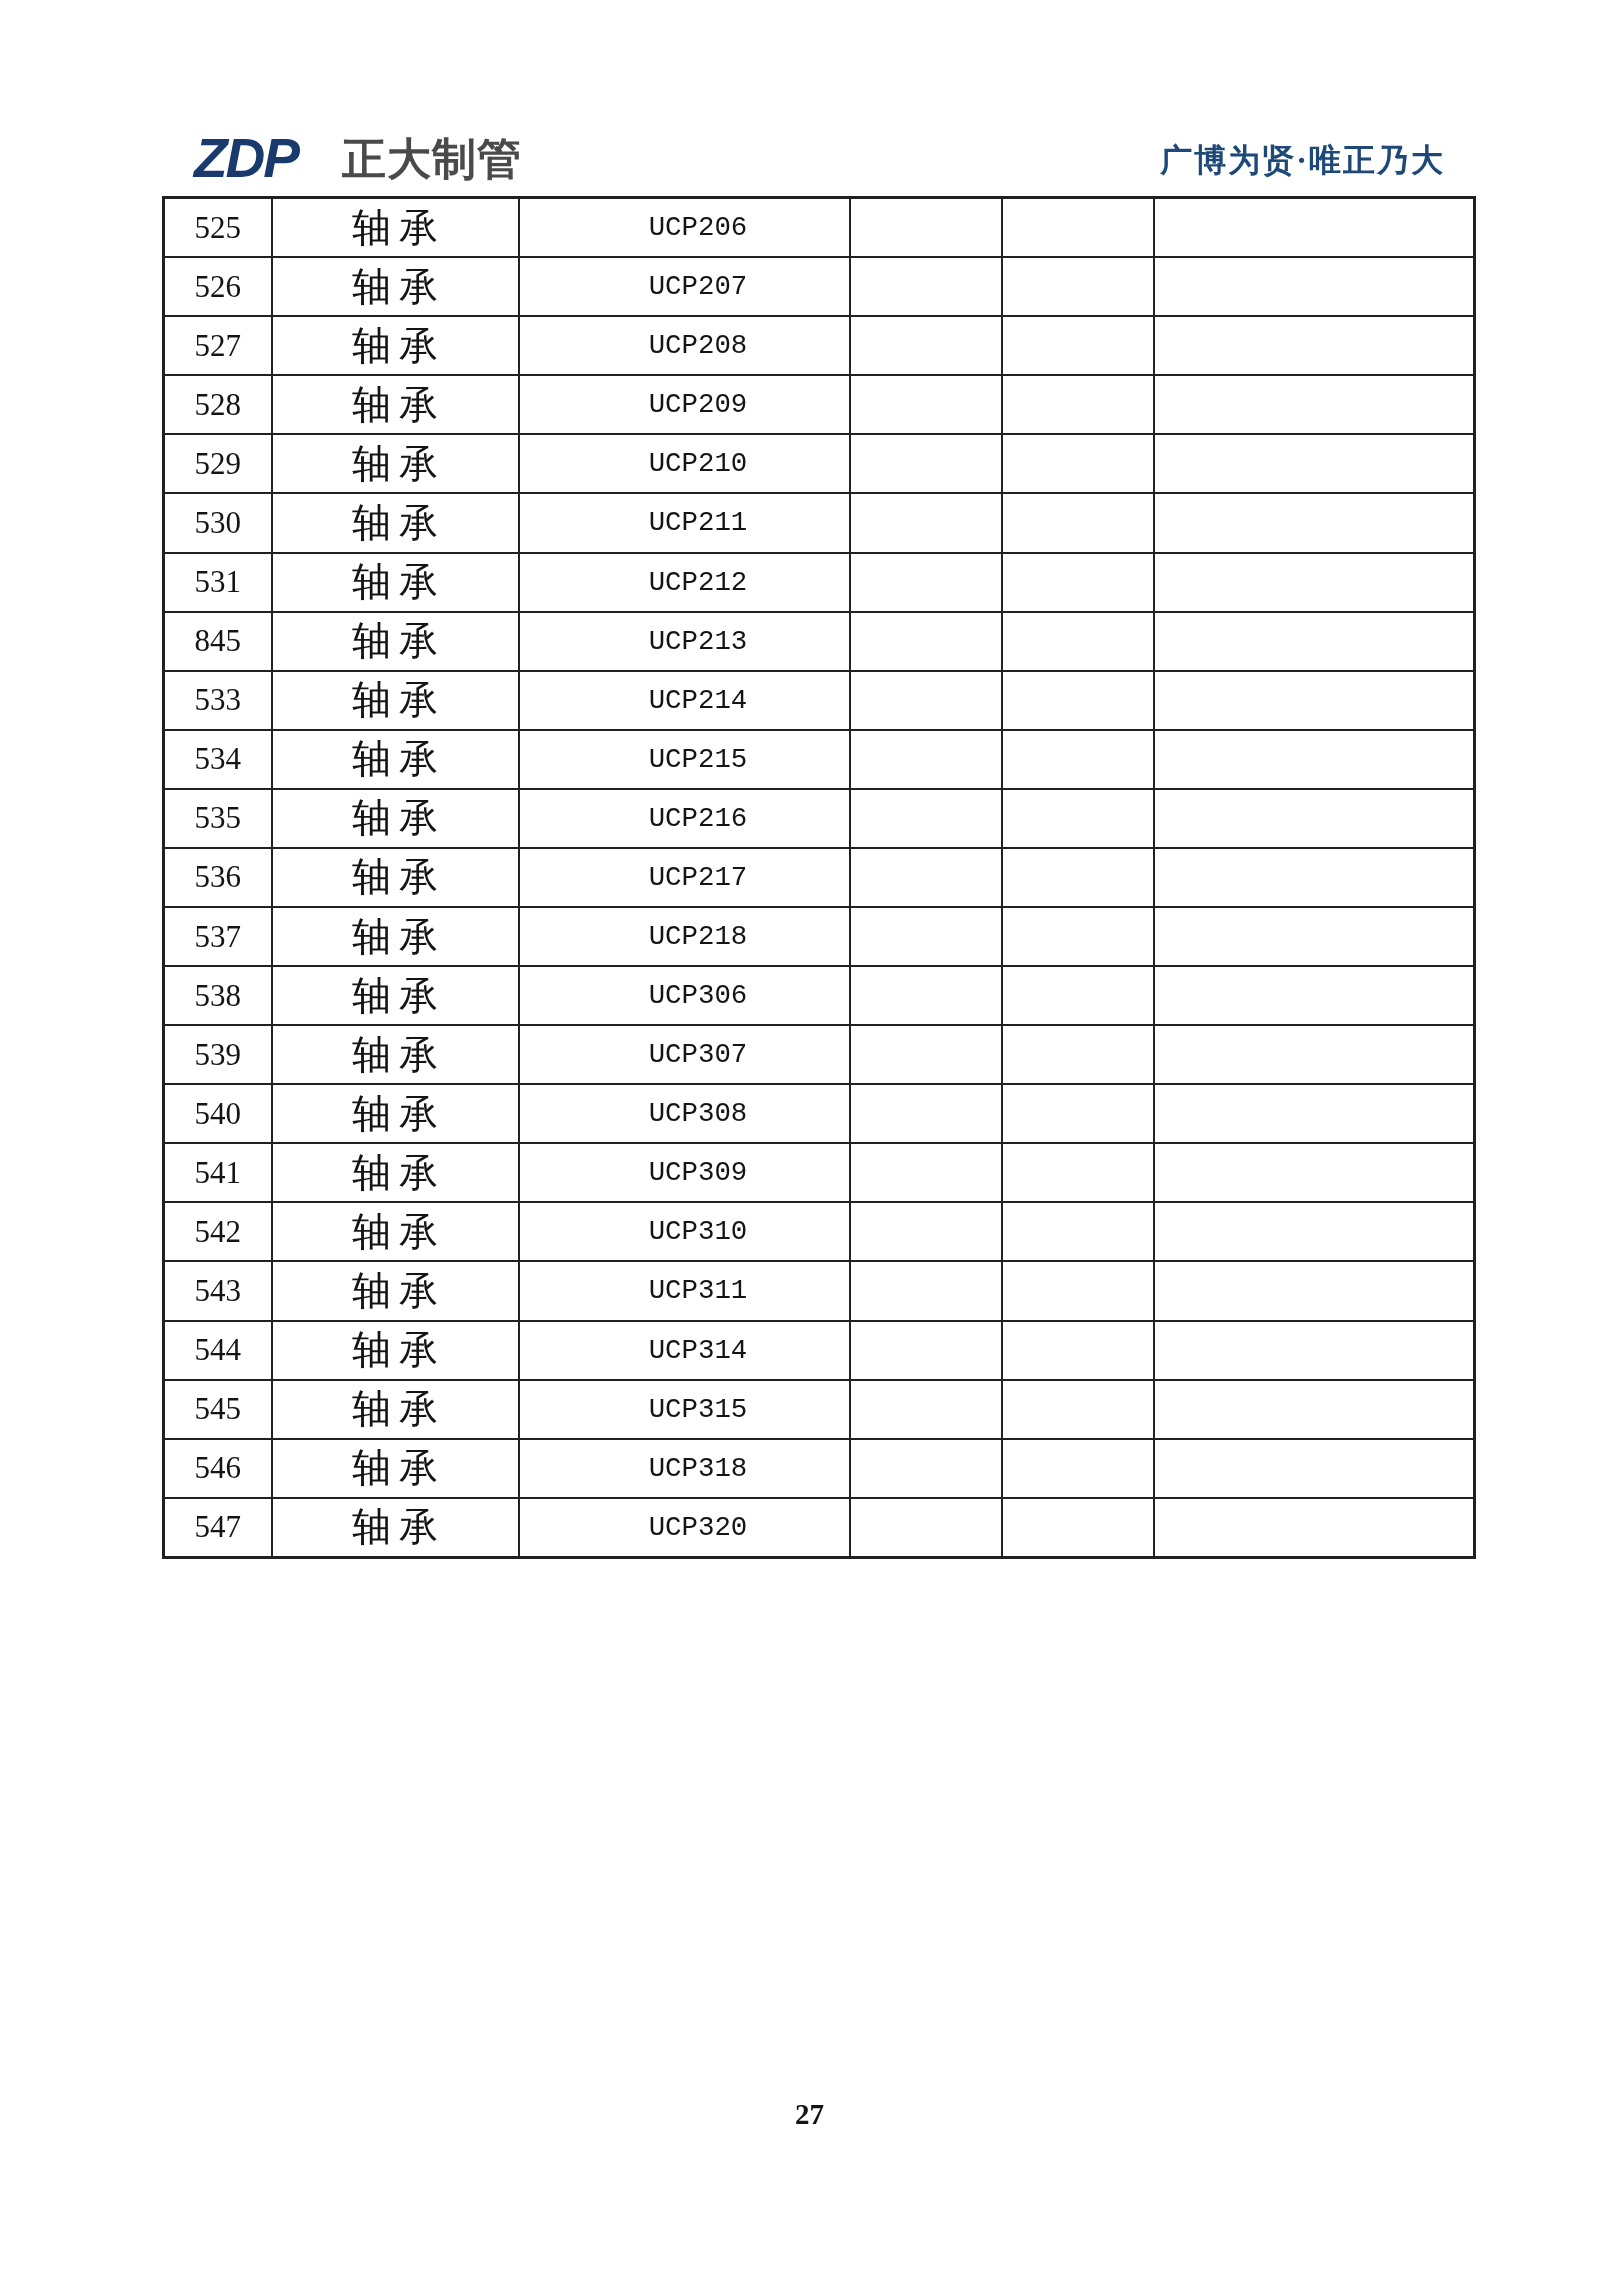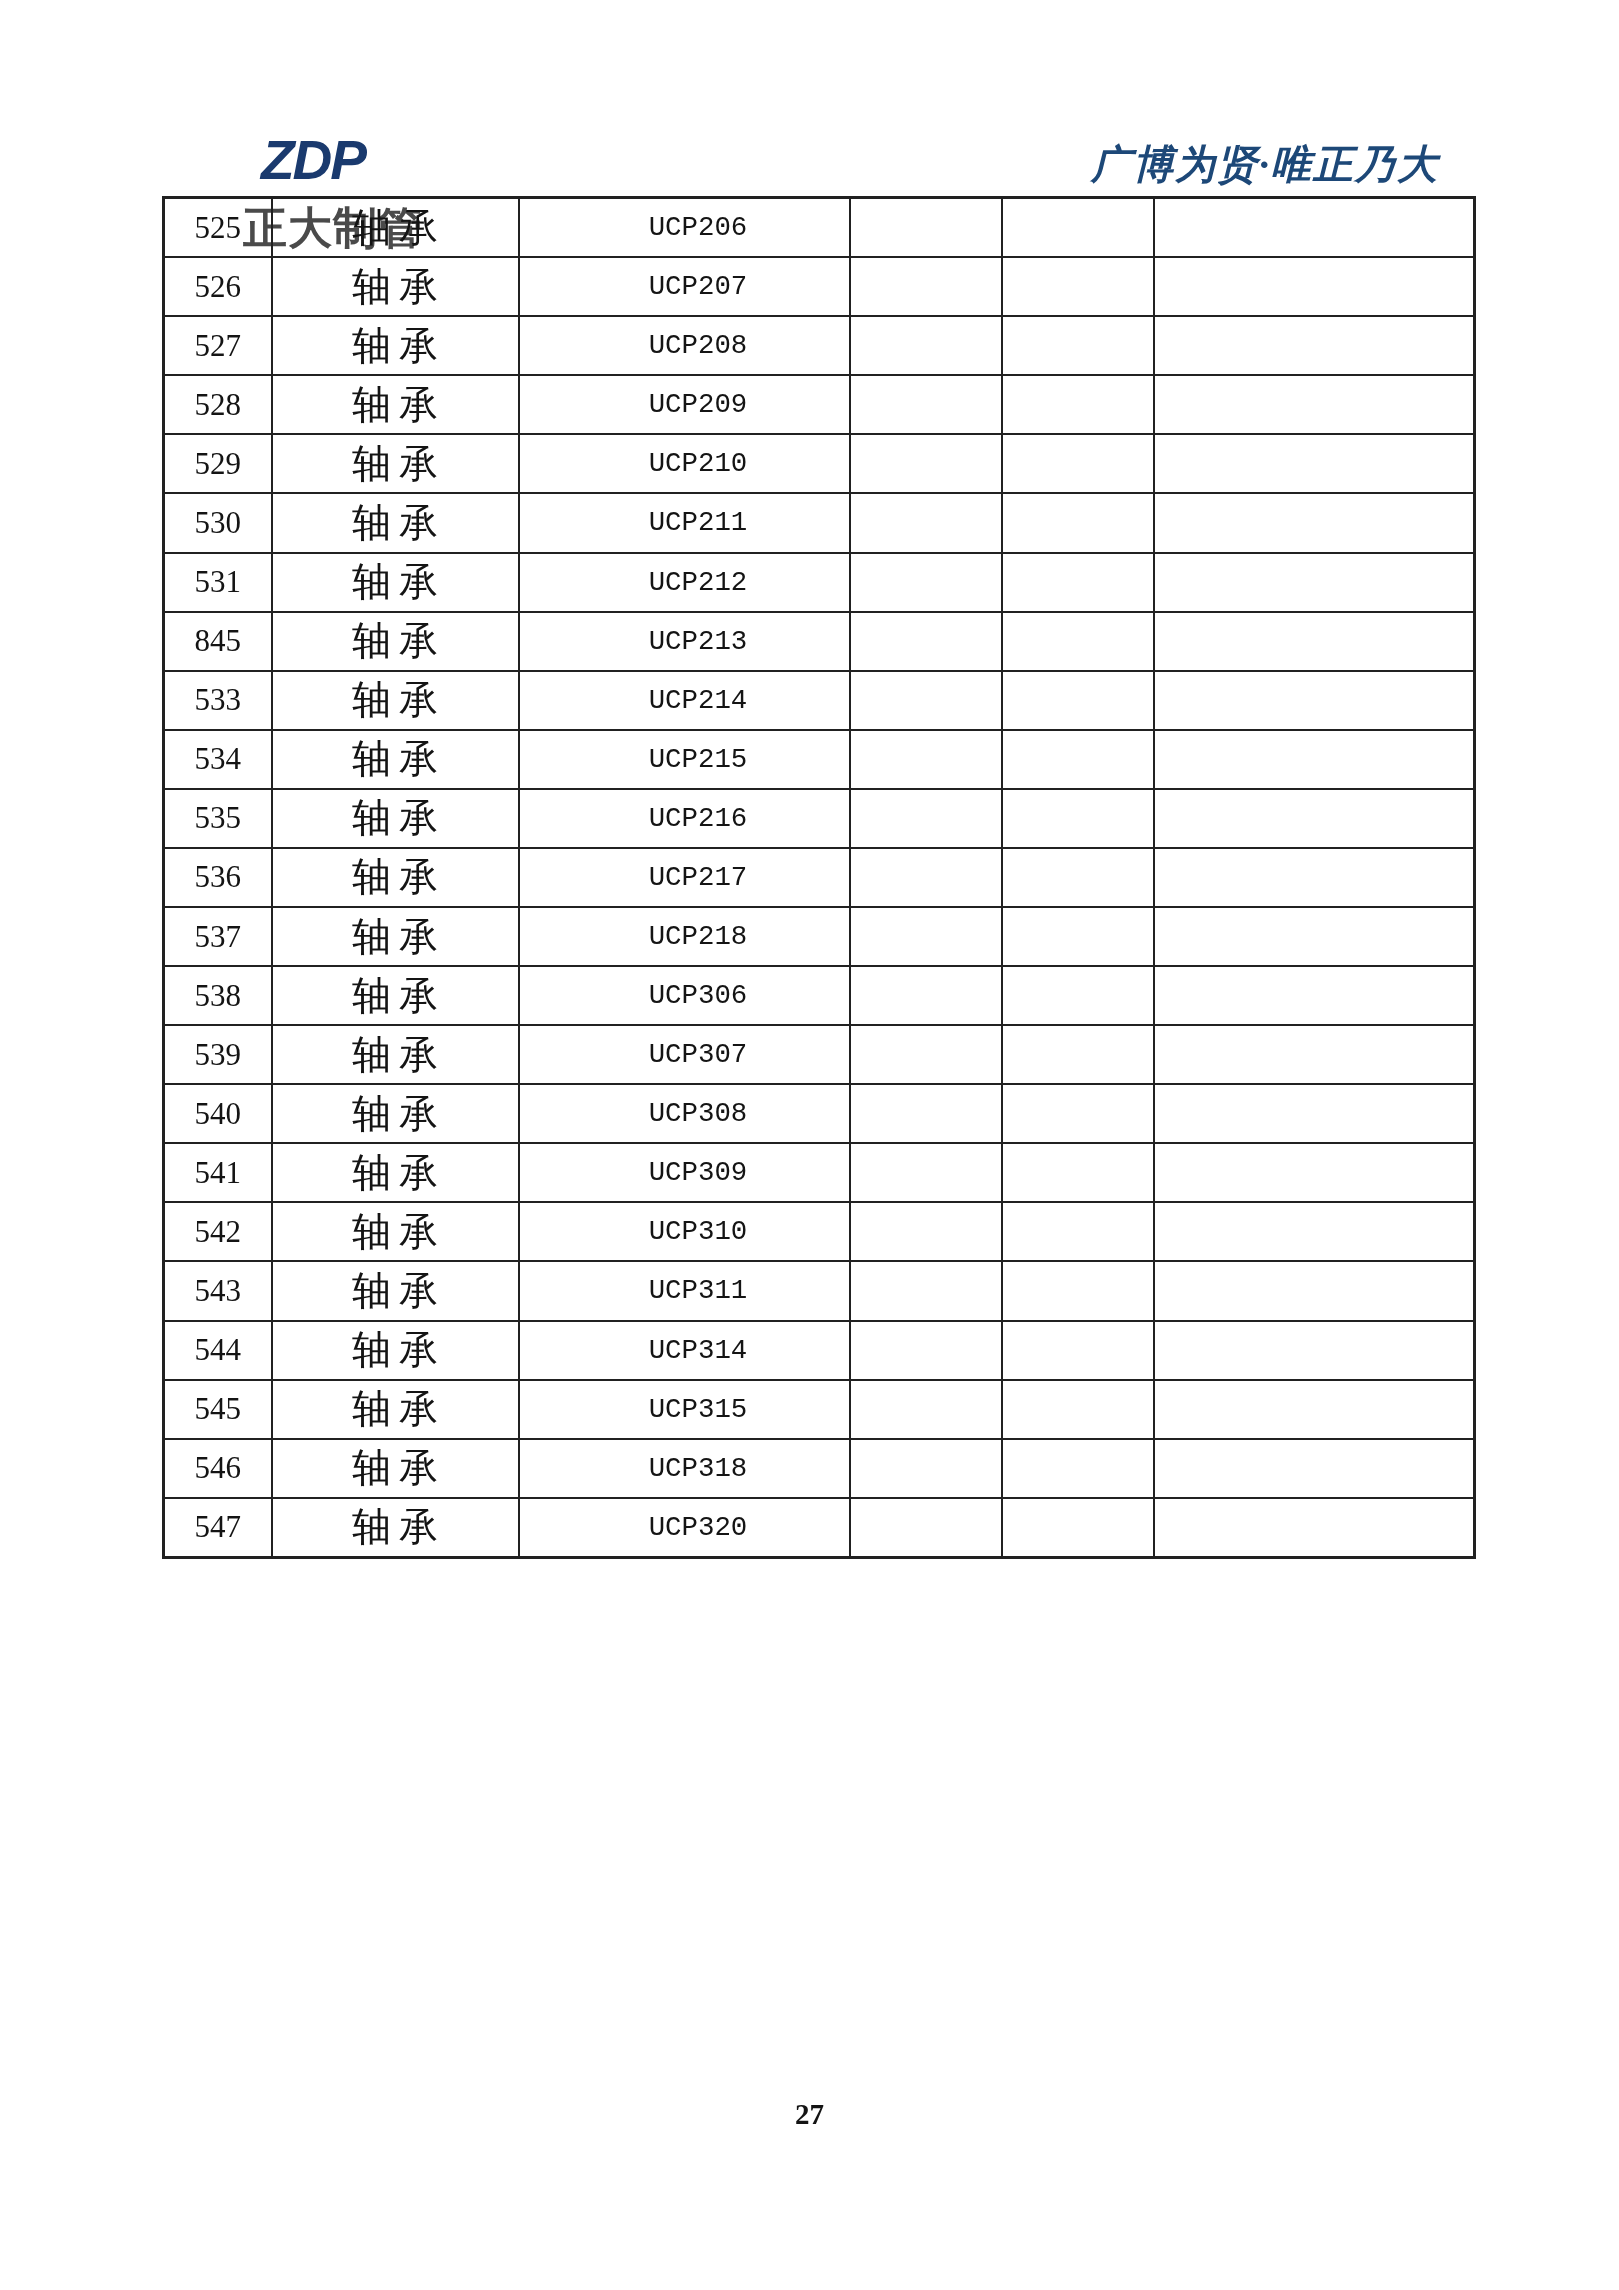--- a/index.html
+++ b/index.html
@@ -15,38 +15,38 @@
     width:1619px;height:2291px;
     font-family:"Liberation Serif","DejaVu Serif",serif;
     position:relative;
   }
   .page{
     position:absolute;left:0;top:0;width:1619px;height:2291px;
     background:#ffffff;overflow:hidden;
   }
   
   .logo{
-    position:absolute;left:203px;top:133px;height:51px;
-    display:flex;align-items:center;gap:18px;white-space:nowrap;flex-direction:column;
+    position:absolute;left:194px;top:133px;height:51px;
+    display:flex;align-items:center;gap:4px;white-space:nowrap;
   }
   .logo-zdp{
     font-family:"Liberation Sans","DejaVu Sans",sans-serif;
     font-style:italic;font-weight:900;font-size:55px;line-height:1;
     color:var(--navy);letter-spacing:-2px;
   }
   .logo-company{
     font-family:"Liberation Sans","DejaVu Sans",sans-serif;
     font-weight:700;font-size:44px;line-height:1;
     color:var(--gray-logo);letter-spacing:1px;margin-left:40px;
   }
   .slogan{
-    position:absolute;right:180px;top:143px;
-    font-family:"Liberation Serif","DejaVu Serif",serif;
-    font-weight:700;font-size:40px;line-height:1.1;
-    color:var(--slogan-navy);letter-spacing:2px;white-space:nowrap;font-style:italic;
+    position:absolute;right:174px;top:143px;
+    font-family:"Liberation Serif","DejaVu Serif",serif;
+    font-weight:700;font-size:32px;line-height:1.1;
+    color:var(--slogan-navy);letter-spacing:2px;white-space:nowrap;
   }
   
   .parts-table{
     position:absolute;left:162px;top:196px;
     width:1310px;height:1363px;
     border-collapse:collapse;table-layout:fixed;
     border:3.9px solid var(--border);
   }
   .parts-table td{
     border:2px solid var(--border);

